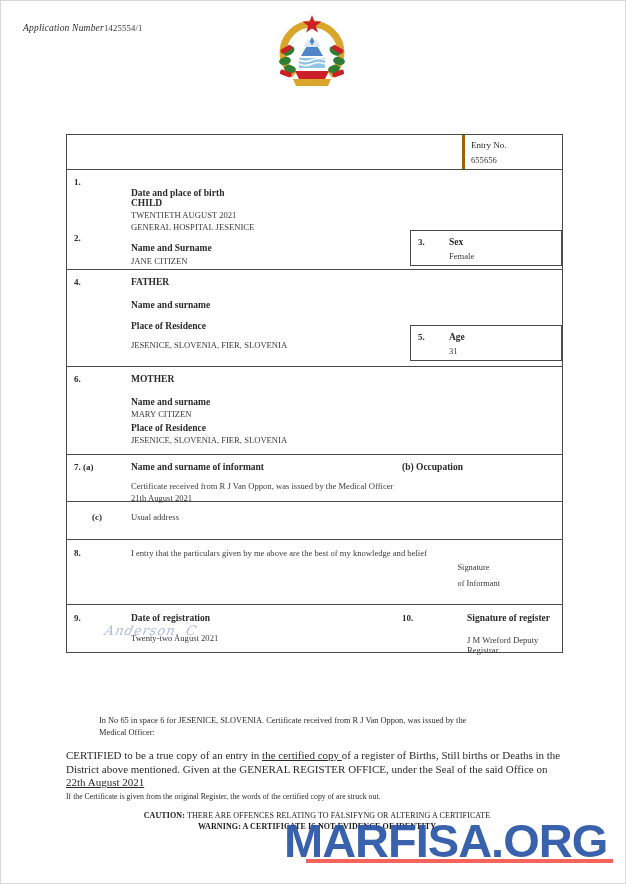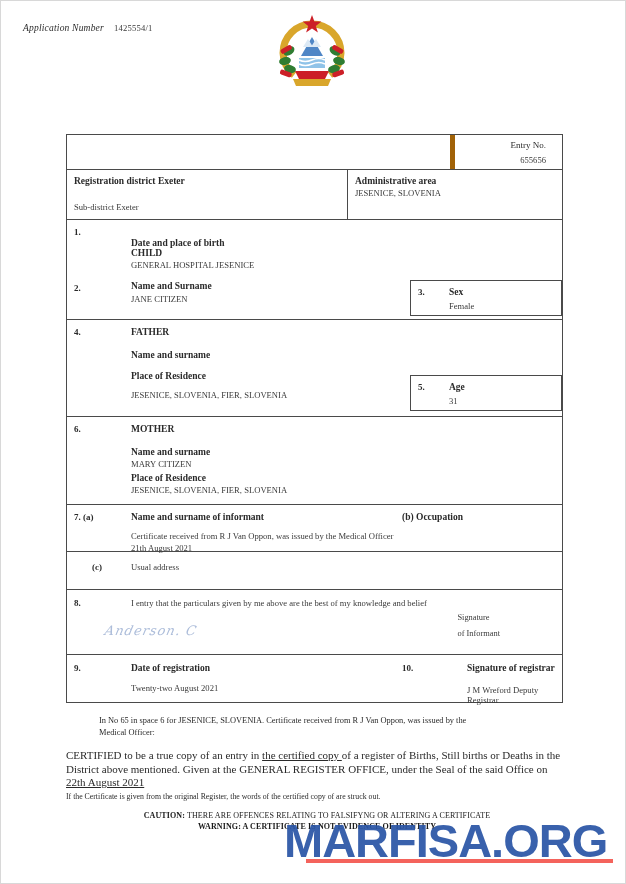--- a/index.html
+++ b/index.html
@@ -18,21 +18,21 @@
     background:#fff;
   }
 
   
   .appno {
     position:absolute; left:22px; top:22px;
     font-size:9.5px; letter-spacing:.2px;
     white-space:nowrap;
   }
   .appno .lbl { font-style:italic; font-family:"Liberation Serif", serif; }
-  .appno .val { margin-left:10px; font-style:normal; }
+  .appno .val { margin-left:0; font-style:normal; }
 
   .crest { position:absolute; left:266px; top:8px; width:90px; height:88px; }
 
   .title {
     position:absolute; left:0; right:0; top:92px;
     text-align:center;
     font-weight:bold; font-size:14.5px; letter-spacing:.6px;
     line-height:17px;
     color:#111;
   }
@@ -52,24 +52,23 @@
     position:absolute; left:7px; top:7px;
     font-weight:bold; font-size:9px;
   }
   .lab  { font-weight:bold; font-size:9.5px; }
   .val  { font-size:8.6px; color:#3a3a3a; }
   .ind  { padding-left:64px; }
 
   
   .entryrow { height:35px; }
   .entrybox {
-    position:absolute; right:16px; top:0; bottom:0; width:96px;
-    border-left:5px solid #a16207;
+    position:absolute; right:4px; top:0; bottom:0; width:96px;
+    border-left:3px solid #a16207;
     padding:5px 0 0 6px;
-    text-align:right;
   }
   .entrybox .lab { font-weight:normal; font-size:9px; }
   .entrybox .val { margin-top:5px; font-size:8.6px; }
 
   
   .regrow { height:50px; }
   .regleft { position:absolute; left:0; top:0; width:280px; padding:6px 0 0 7px; }
   .regleft .sub { margin-top:16px; font-size:8.6px; color:#3a3a3a; }
   .regright {
     position:absolute; left:280px; right:0; top:0; bottom:0;
@@ -184,35 +183,26 @@
 
   <div class="tbl">
 
     <div class="row entryrow">
       <div class="entrybox">
         <div class="lab">Entry No.</div>
         <div class="val">655656</div>
       </div>
     </div>
 
-    <div class="row regrow">
-      <div class="regleft">
-        <div class="lab">Registration district Exeter</div>
-        <div class="sub">Sub-district   Exeter</div>
-      </div>
-      <div class="regright">
-        <div class="lab">Administrative area</div>
-        <div class="val">JESENICE, SLOVENIA</div>
-      </div>
-    </div>
 
     <div class="row childrow">
       <div class="num">1.</div>
       <div class="ind lab" style="margin-top:11px">Date and place of birth</div>
       <div class="ind lab">CHILD</div>
+      <div class="ind val" style="margin-top:2px">TWENTIETH AUGUST 2021</div>
       <div class="ind val" style="margin-top:2px">GENERAL HOSPITAL JESENICE</div>
       <div class="num" style="top:63px">2.</div>
       <div class="ind lab" style="margin-top:11px">Name and Surname</div>
       <div class="ind val" style="margin-top:3px">JANE CITIZEN</div>
       <div class="sexbox" style="top:60px">
         <div class="n">3.</div>
         <div class="k">Sex</div>
         <div class="v">Female</div>
       </div>
     </div>
@@ -259,21 +249,21 @@
         <div>Signature</div>
         <div>of Informant</div>
       </div>
     </div>
 
     <div class="row regnrow nb">
       <div class="num" style="top:8px">9.</div>
       <div class="ind lab">Date of registration</div>
       <div class="ind val" style="margin-top:10px">Twenty-two August 2021</div>
       <div class="c2 num" style="position:absolute;left:335px;top:8px">10.</div>
-      <div class="c2b">Signature of registrar</div>
+      <div class="c2b">Signature of register</div>
       <div class="c2v">J M Wreford Deputy Registrar</div>
     </div>
 
   </div>
 
   <div class="signature">Anderson. C</div>
 
   <div class="foot">
     <div class="p1">
       <span>In No 65 in space 6 for JESENICE, SLOVENIA.  Certificate received from R J Van Oppon, was issued by the</span><br>

